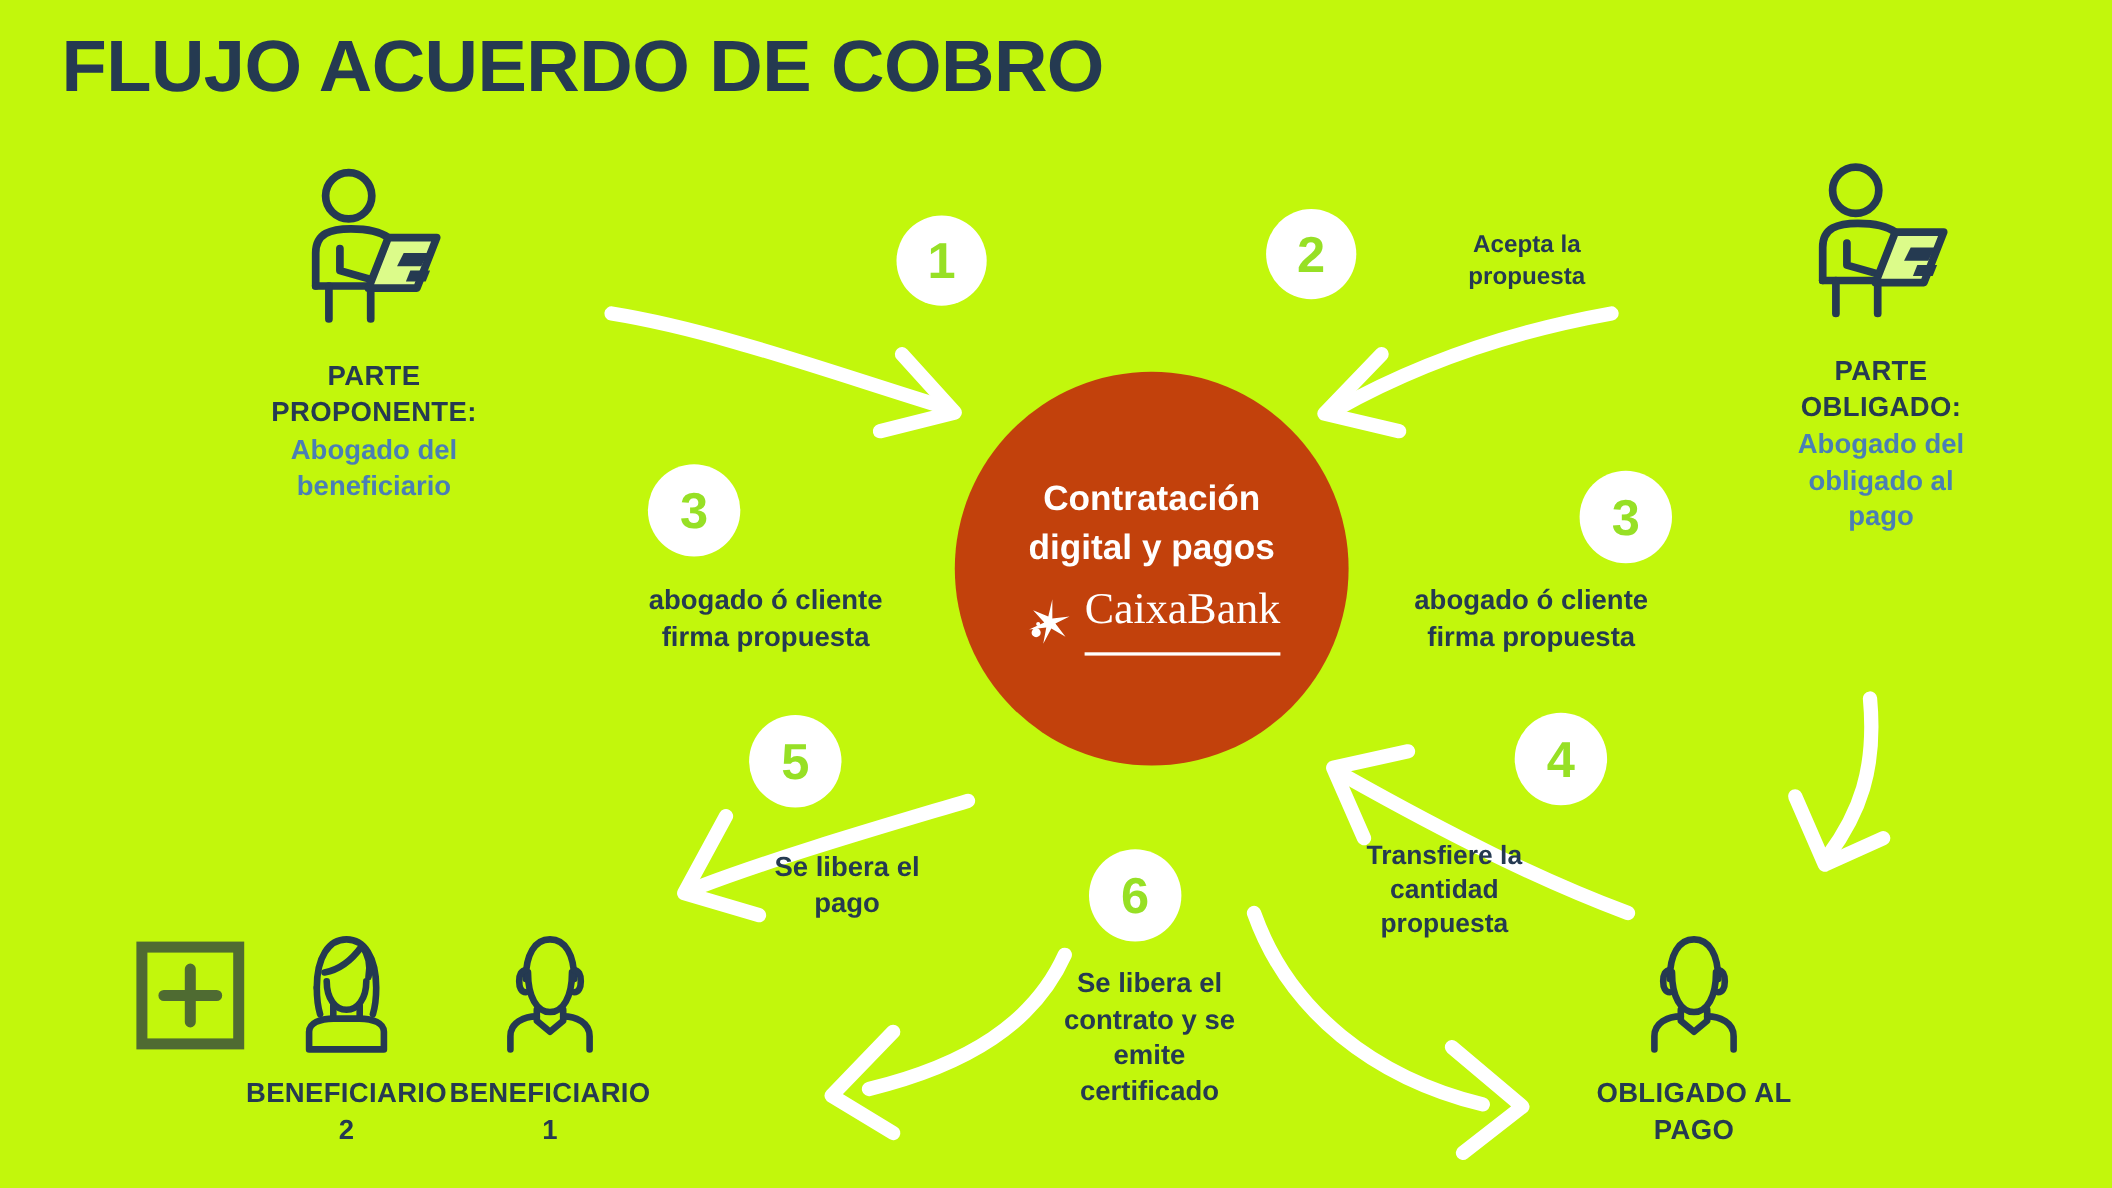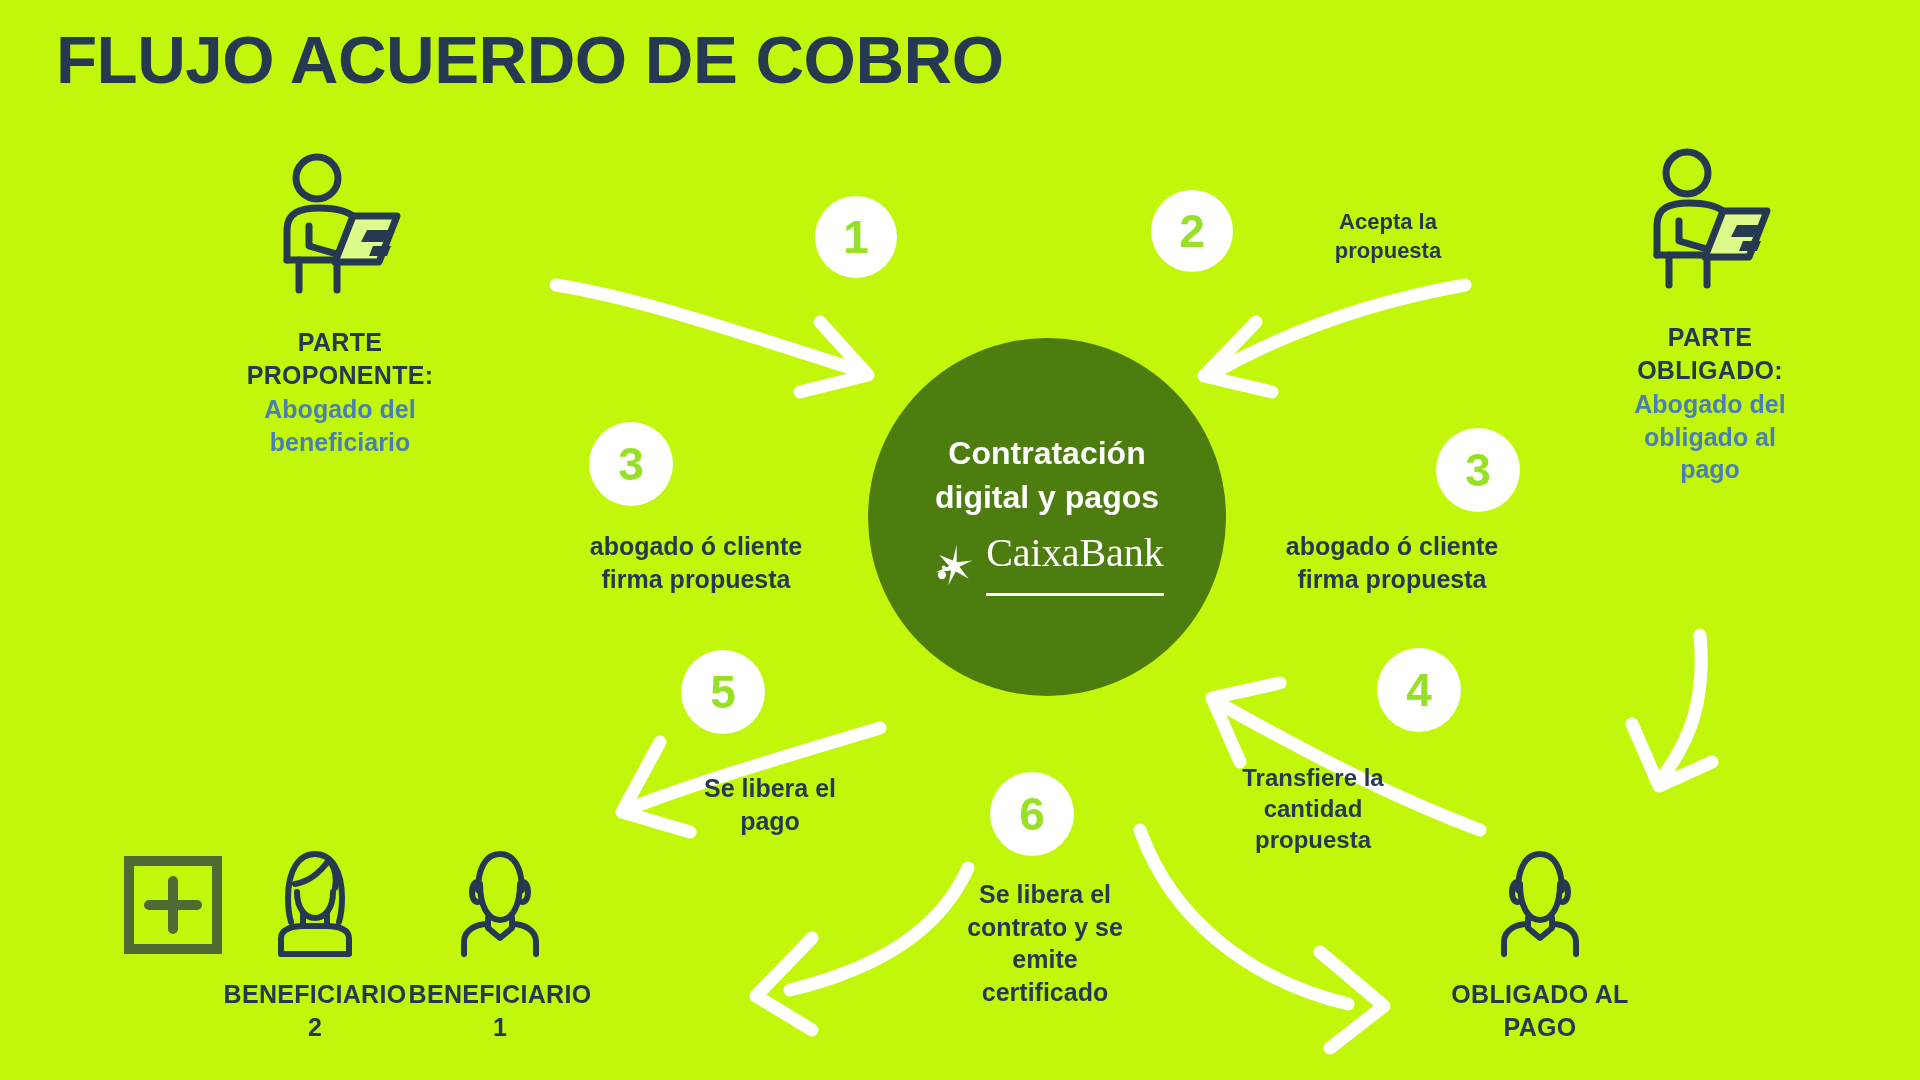--- a/index.html
+++ b/index.html
@@ -32,21 +32,21 @@
   }
 
   
   #hub {
     position: absolute;
     left: 868px;
     top: 338px;
     width: 358px;
     height: 358px;
     border-radius: 50%;
-    background: #4d7c0f;
+    background: #c2410c;
     display: flex;
     flex-direction: column;
     align-items: center;
     justify-content: center;
   }
   #hub-text {
     color: #ffffff;
     font-size: 32px;
     font-weight: 700;
     line-height: 1.36;

